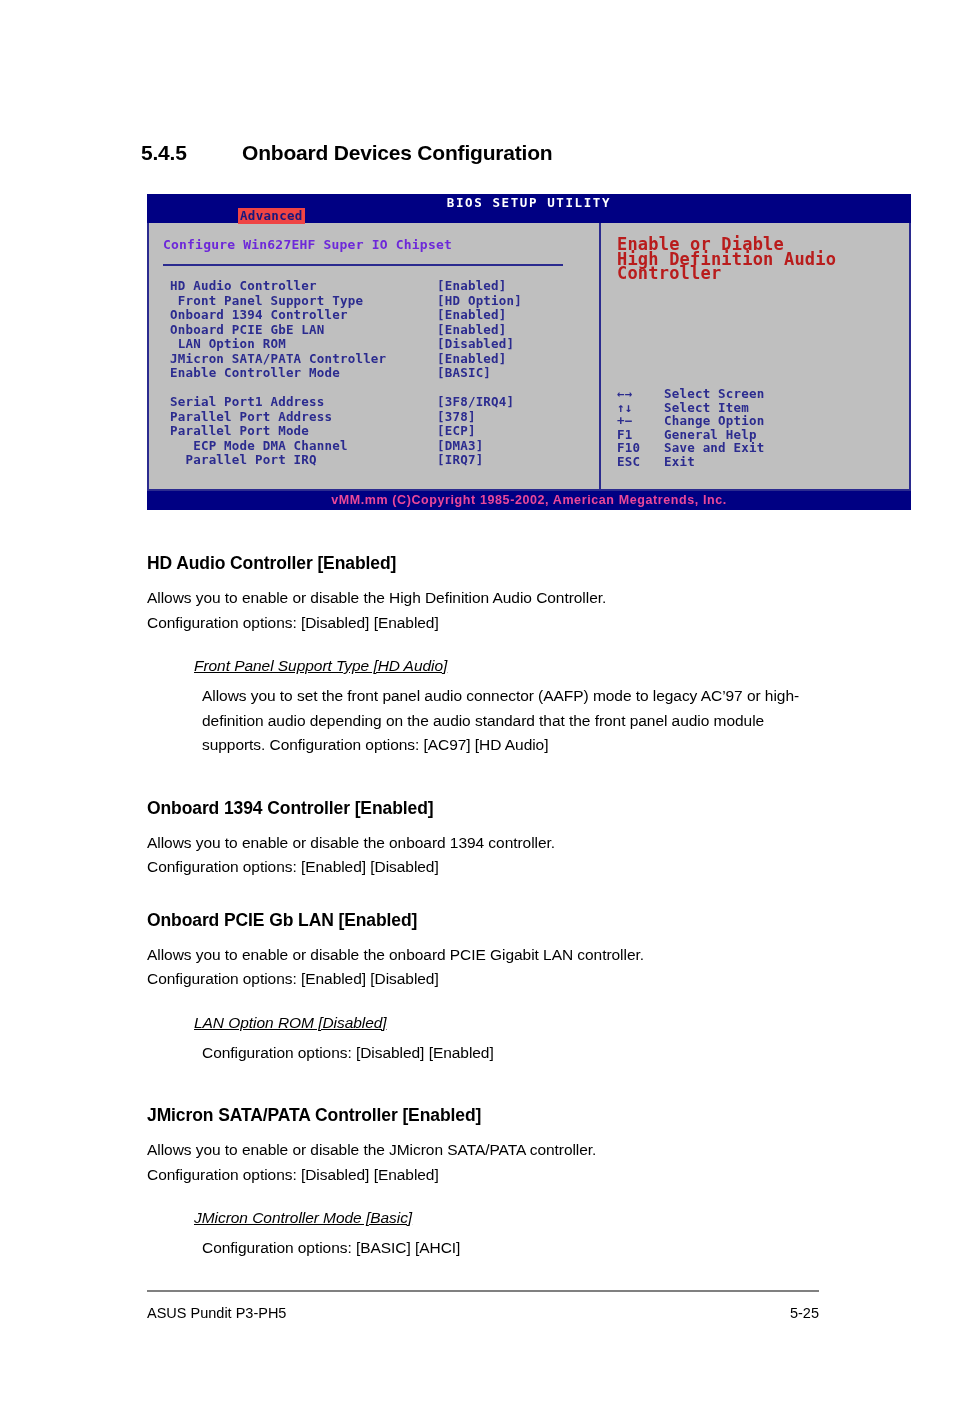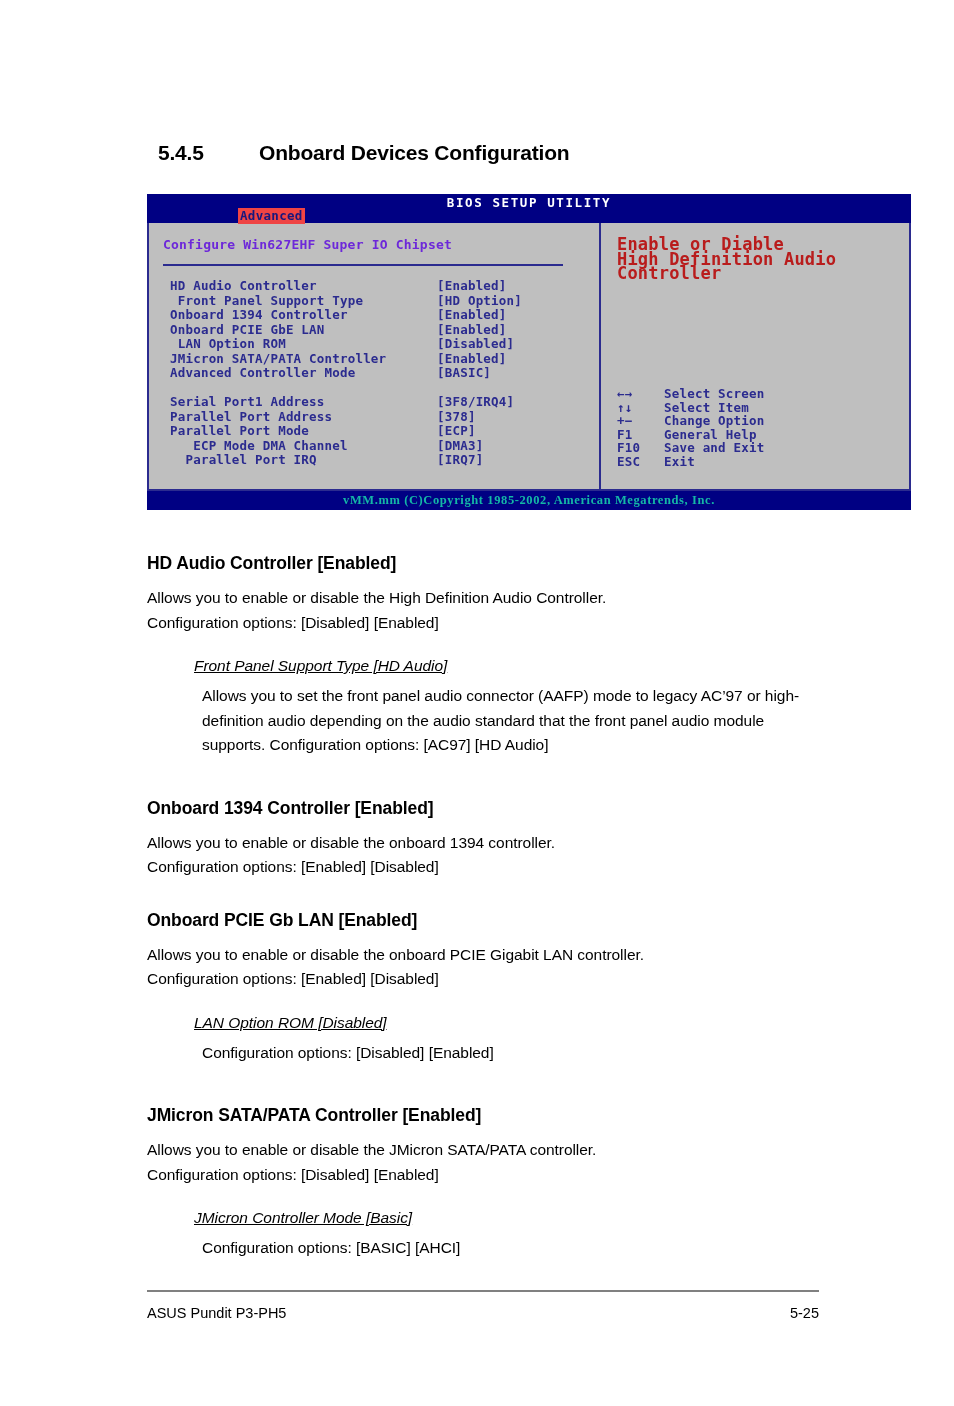--- a/index.html
+++ b/index.html
@@ -12,21 +12,21 @@
     height: 1406px;
     position: relative;
     font-family: "Liberation Sans", sans-serif;
     color: #000000;
     overflow: hidden;
   }
 
   
   .section-heading {
     position: absolute;
-    left: 158px;
+    left: 141px;
     top: 141px;
     display: flex;
     align-items: baseline;
     font-size: 21px;
     font-weight: bold;
     letter-spacing: -0.2px;
   }
   .section-heading .sh-num {
     width: 101px;
     flex: 0 0 101px;
@@ -153,27 +153,27 @@
     white-space: pre;
   }
   .key-name {
     width: 47px;
     flex: 0 0 47px;
   }
 
   .bios-footer {
     height: 19px;
     background: #000083;
-    color: #14b8a6;
+    color: #ec4899;
     font-size: 12.5px;
     font-weight: bold;
     text-align: center;
     letter-spacing: 0.6px;
     line-height: 19px;
-    font-family: Liberation Serif, serif;
+    font-family: Liberation Sans, sans-serif;
   }
 
   
   .prose {
     position: absolute;
     left: 147px;
     top: 553px;
     width: 672px;
   }
   .blk-heading {
@@ -272,21 +272,21 @@
         </div>
         <div class="opt-row">
           <span class="opt-label"> LAN Option ROM</span>
           <span class="opt-value">[Disabled]</span>
         </div>
         <div class="opt-row">
           <span class="opt-label">JMicron SATA/PATA Controller</span>
           <span class="opt-value">[Enabled]</span>
         </div>
         <div class="opt-row">
-          <span class="opt-label">Advanced Controller Mode</span>
+          <span class="opt-label">Enable Controller Mode</span>
           <span class="opt-value">[BASIC]</span>
         </div>
         <div class="opt-gap"></div>
         <div class="opt-row">
           <span class="opt-label">Serial Port1 Address</span>
           <span class="opt-value">[3F8/IRQ4]</span>
         </div>
         <div class="opt-row">
           <span class="opt-label">Parallel Port Address</span>
           <span class="opt-value">[378]</span>

